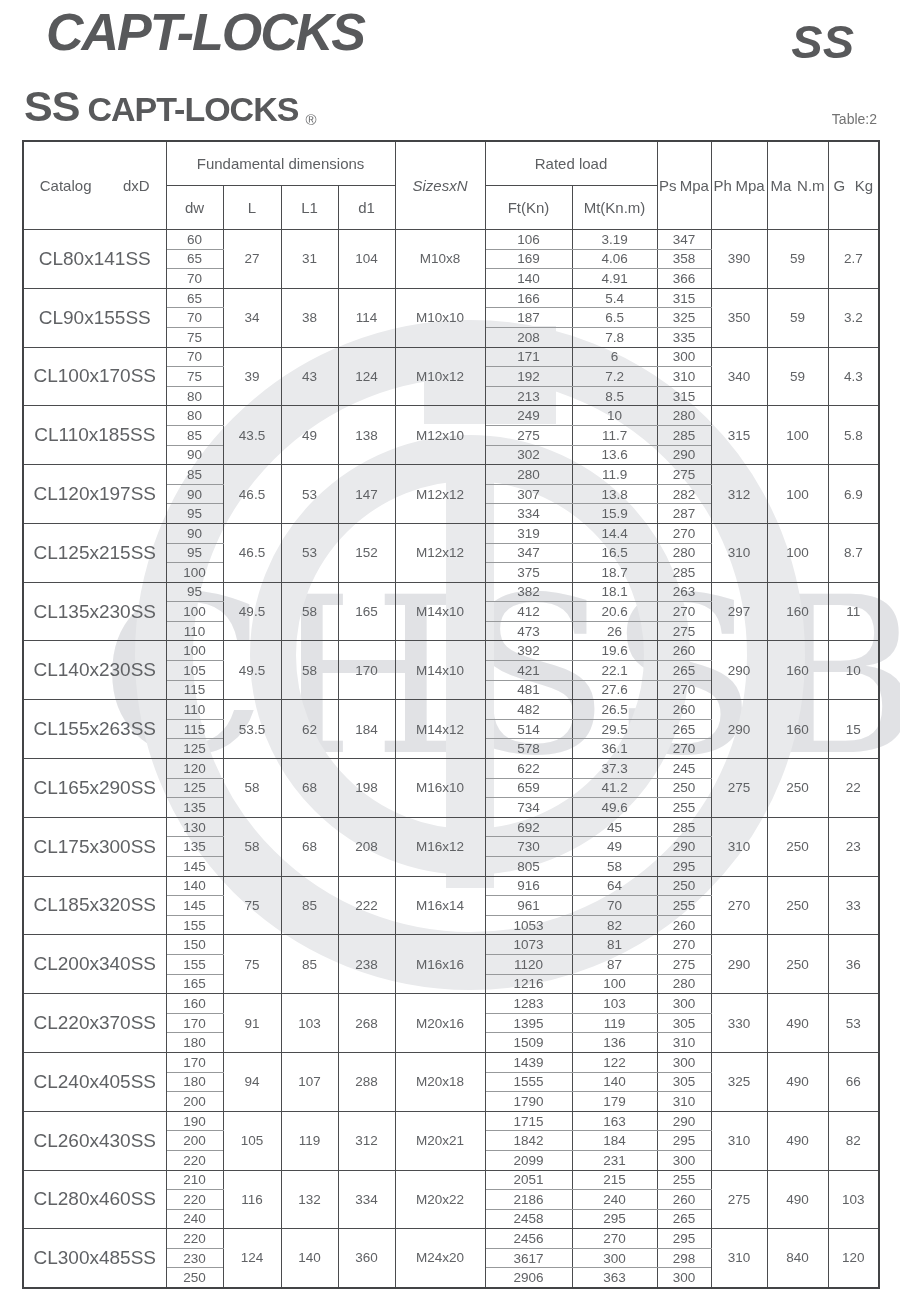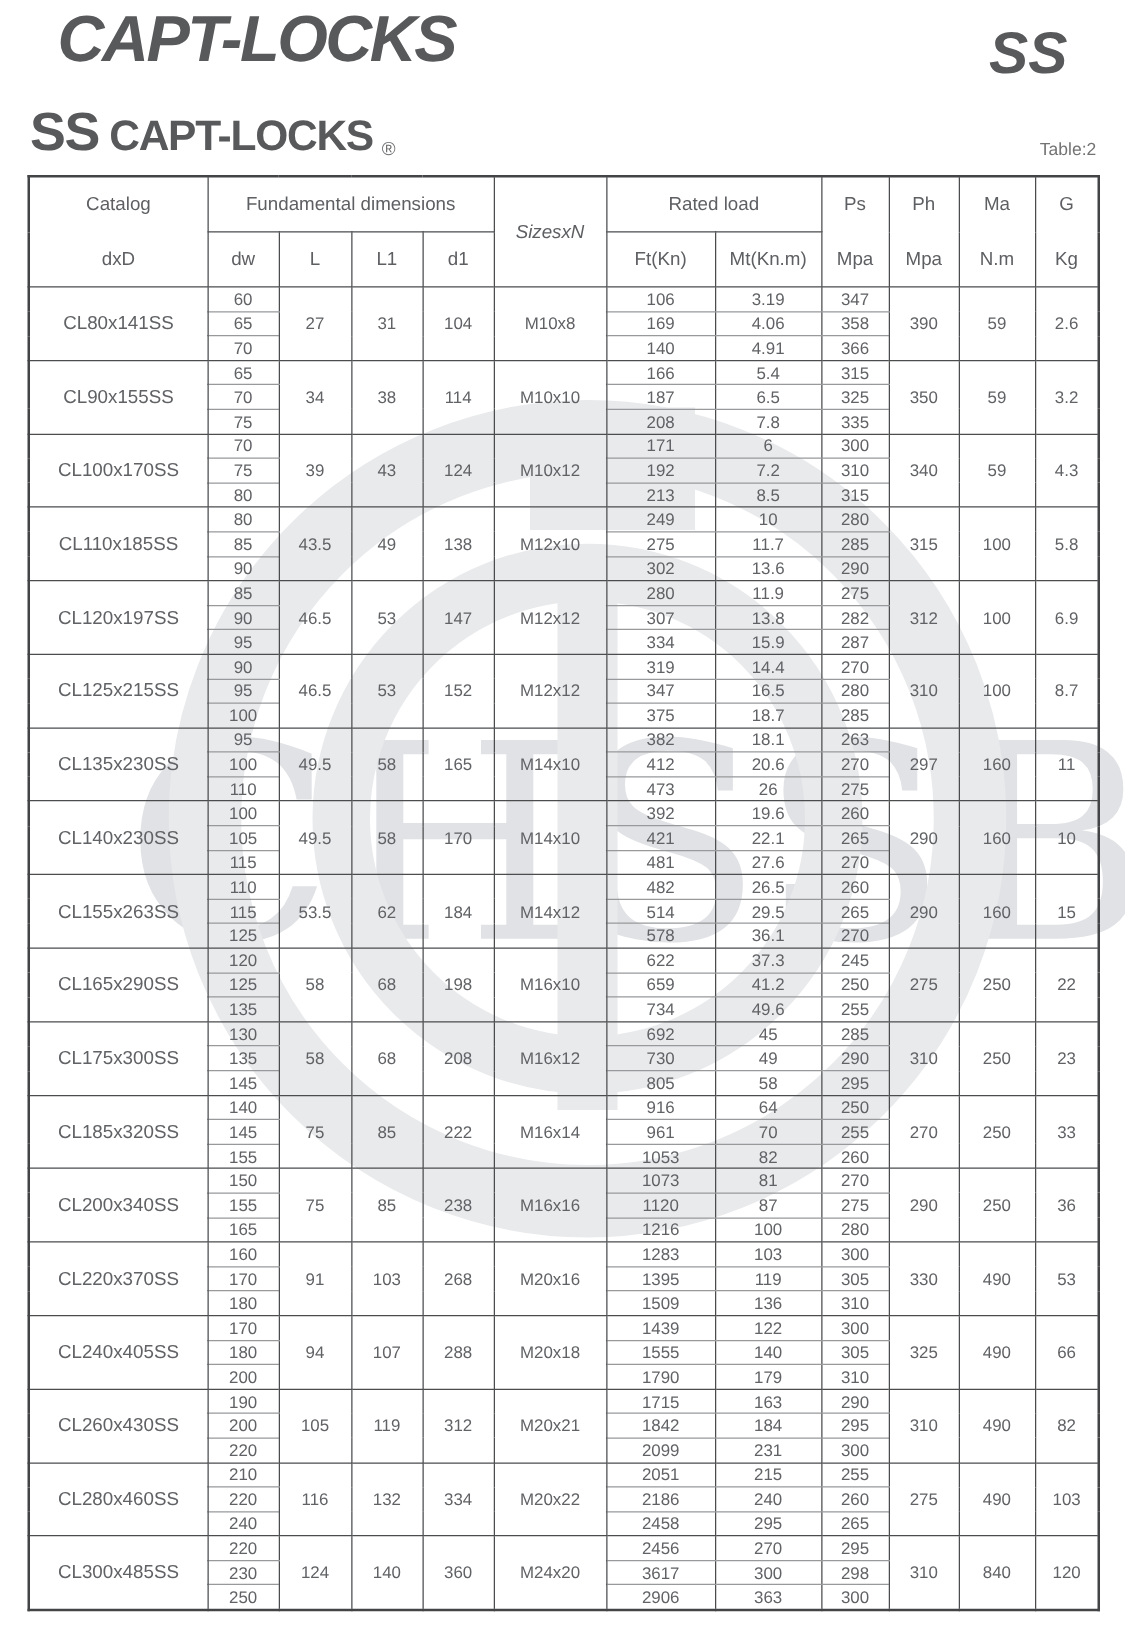--- a/index.html
+++ b/index.html
@@ -69,28 +69,28 @@
     border-right:1px solid var(--main-border);
     overflow:hidden;white-space:nowrap;
   }
   thead th{
     font-weight:normal;font-size:15px;color:#5d5f62;
     border-bottom:1.5px solid var(--main-border);
   }
   thead tr.h1{height:44px;}
   thead tr.h2{height:43px;}
   th .stack{
-    height:87px;display:flex;flex-direction:column;
+    height:87px;display:flex;flex-direction:row;
     justify-content:space-around;align-items:center;
   }
   th .stack.one{justify-content:center;font-style:italic;}
   th .stack span{display:block;}
   tbody tr{height:19.6px;}
   tbody td{font-size:13.5px;}
-  td.cat{font-size:15px;}
+  td.cat{font-size:19px;}
   td.d{border-bottom:1.5px solid var(--main-border);}
   td.g{border-bottom:1px solid var(--sub-border);}
 </style>
 </head>
 <body>
 
 <div class="watermark" aria-hidden="true">
   <div class="wm-text">CHSSB</div>
   <div class="wm-ring-outer"></div>
   <div class="wm-ring-inner"></div>
@@ -177,21 +177,21 @@
         <td class="g">60</td>
         <td rowspan="3" class="d">27</td>
         <td rowspan="3" class="d">31</td>
         <td rowspan="3" class="d">104</td>
         <td rowspan="3" class="d">M10x8</td>
         <td class="g">106</td>
         <td class="g">3.19</td>
         <td class="g">347</td>
         <td rowspan="3" class="d">390</td>
         <td rowspan="3" class="d">59</td>
-        <td rowspan="3" class="d">2.6</td>
+        <td rowspan="3" class="d">2.7</td>
       </tr>
       <tr>
         <td class="g">65</td>
         <td class="g">169</td>
         <td class="g">4.06</td>
         <td class="g">358</td>
       </tr>
       <tr>
         <td class="d">70</td>
         <td class="d">140</td>

